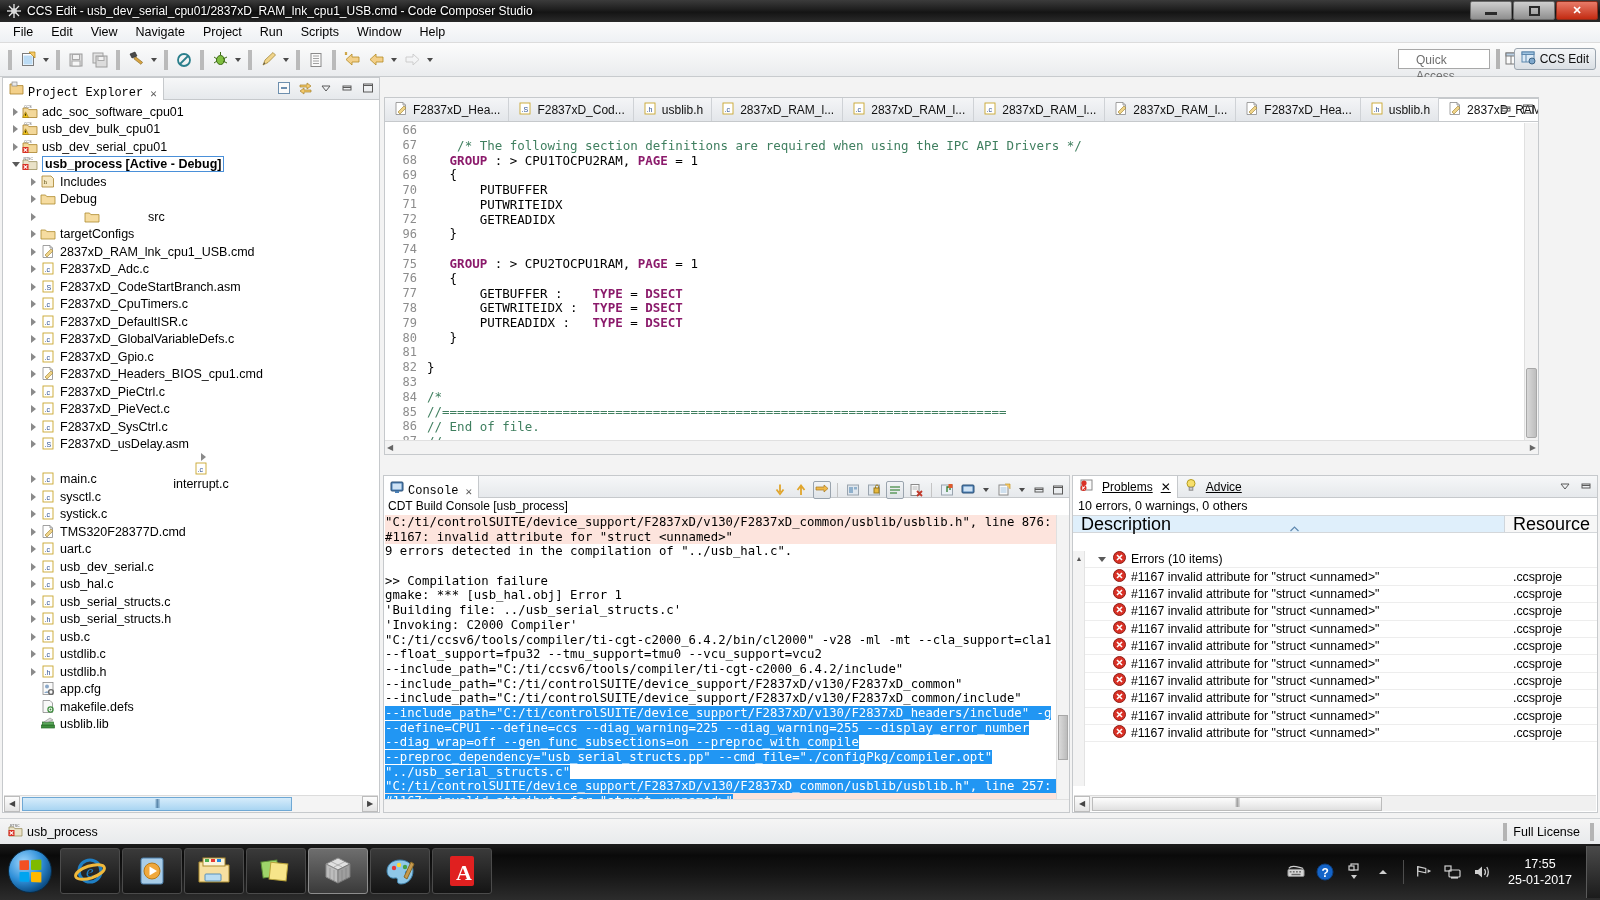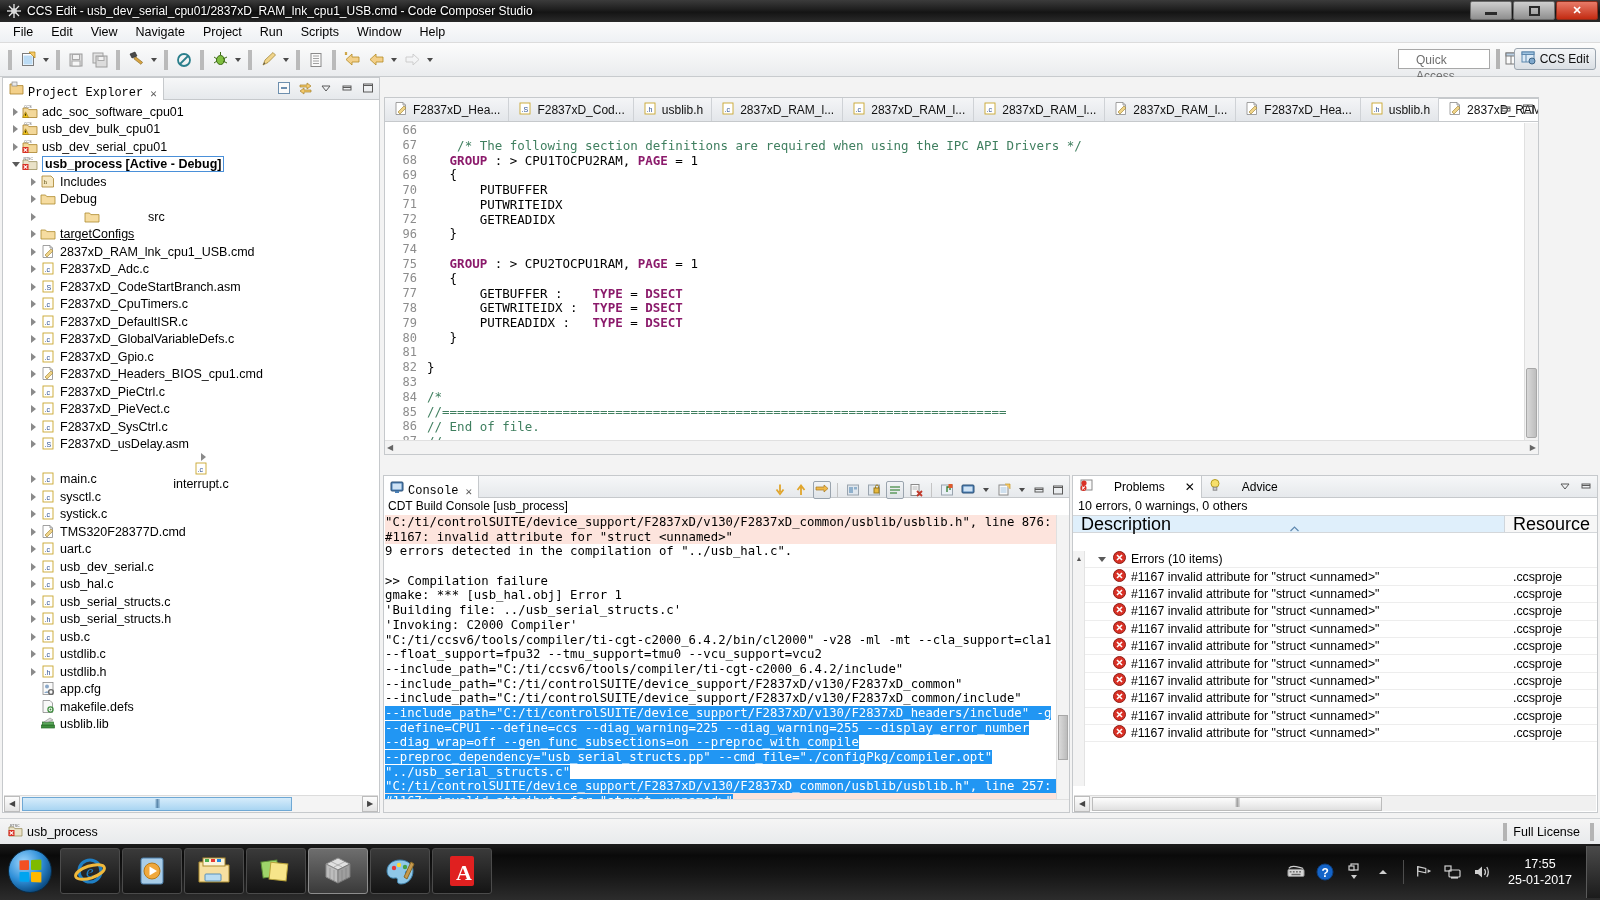--- a/index.html
+++ b/index.html
@@ -147,21 +147,21 @@
      border-left: 1px solid #e0e0e0; }
   .cons-vthumb { position: absolute; right: 1px; top: 200px; width: 10px; height: 45px;
      background: linear-gradient(to right,#dadada,#bcbcbc); border: 1px solid #a8a8a8; }
   .cons-hscroll { position: absolute; left: 0; right: 0; bottom: 0; height: 13px; background: #f3f3f3; border-top: 1px solid #e0e0e0; }
 
   
   .problems { position: absolute; left: 1072px; top: 398px; width: 526px; height: 338px;
      background: #fff; border: 1px solid #c6c9cc; }
   .pr-tabbar { height: 22px; background: linear-gradient(to bottom,#f6f7f8,#e6e9ec);
      border-bottom: 1px solid #c6c9cc; display: flex; align-items: center; position: relative; }
-  .pr-tab { display: flex; align-items: center; gap: 20px; height: 22px; padding: 0 6px; font-size: 12px; }
+  .pr-tab { display: flex; align-items: center; gap: 8px; height: 22px; padding: 0 6px; font-size: 12px; text-decoration: underline; }
   .pr-tab.active { background: #fff; border-right: 1px solid #c6c9cc; }
   .pr-summary { height: 17px; font-size: 12.5px; padding: 1px 5px; color: #000; }
   .pr-header { height: 18px; display: flex; border-top: 1px solid #d4d7da; border-bottom: 1px solid #d4d7da;
      background: #f7f7f7; font-size: 18px; }
   .pr-th { display: flex; align-items: center; padding-left: 8px; position: relative; }
   .pr-th.desc { width: 432px; background: #dfeffb; border-right: 1px solid #cfd6dc; }
   .pr-th.desc .sortmark { position: absolute; left: 50%; top: 1px; }
   .pr-th.res { flex: 1; }
   .pr-rows { position: absolute; left: 12px; top: 75px; right: 0; bottom: 26px; overflow: hidden; }
   .pr-row { height: 17.4px; display: flex; align-items: center; font-size: 12.3px;
@@ -477,21 +477,21 @@
               </svg></span>
             <span class="tlabel">Debug</span>
           </div>
           <div class="trow" style="padding-left: 24px; gap: 44px;">
             <span class="twist collapsed"></span>
             <span class="ticon"><svg width="16" height="15" viewBox="0 0 16 15">
                 <path d="M1 4 L5.5 4 L6.8 5.6 L15 5.6 L15 13 L1 13 Z" fill="#f6dca0" stroke="#ad8c2e" stroke-width=".8"></path>
               </svg></span>
             <span class="tlabel">src</span>
           </div>
-          <div class="trow" style="padding-left: 24px; text-decoration: underline;">
+          <div class="trow" style="padding-left: 24px;">
             <span class="twist collapsed"></span>
             <span class="ticon"><svg width="16" height="15" viewBox="0 0 16 15">
                 <path d="M1 4 L5.5 4 L6.8 5.6 L15 5.6 L15 13 L1 13 Z" fill="#f6dca0" stroke="#ad8c2e" stroke-width=".8"></path>
               </svg></span>
             <span class="tlabel">targetConfigs</span>
           </div>
           <div class="trow" style="padding-left: 24px;">
             <span class="twist collapsed"></span>
             <span class="ticon"><svg width="16" height="15" viewBox="0 0 16 15">
                 <path d="M3 1.5 L10 1.5 L12.5 4 L12.5 13.5 L3 13.5 Z" fill="#fff" stroke="#8a8a8a" stroke-width=".8"></path>

